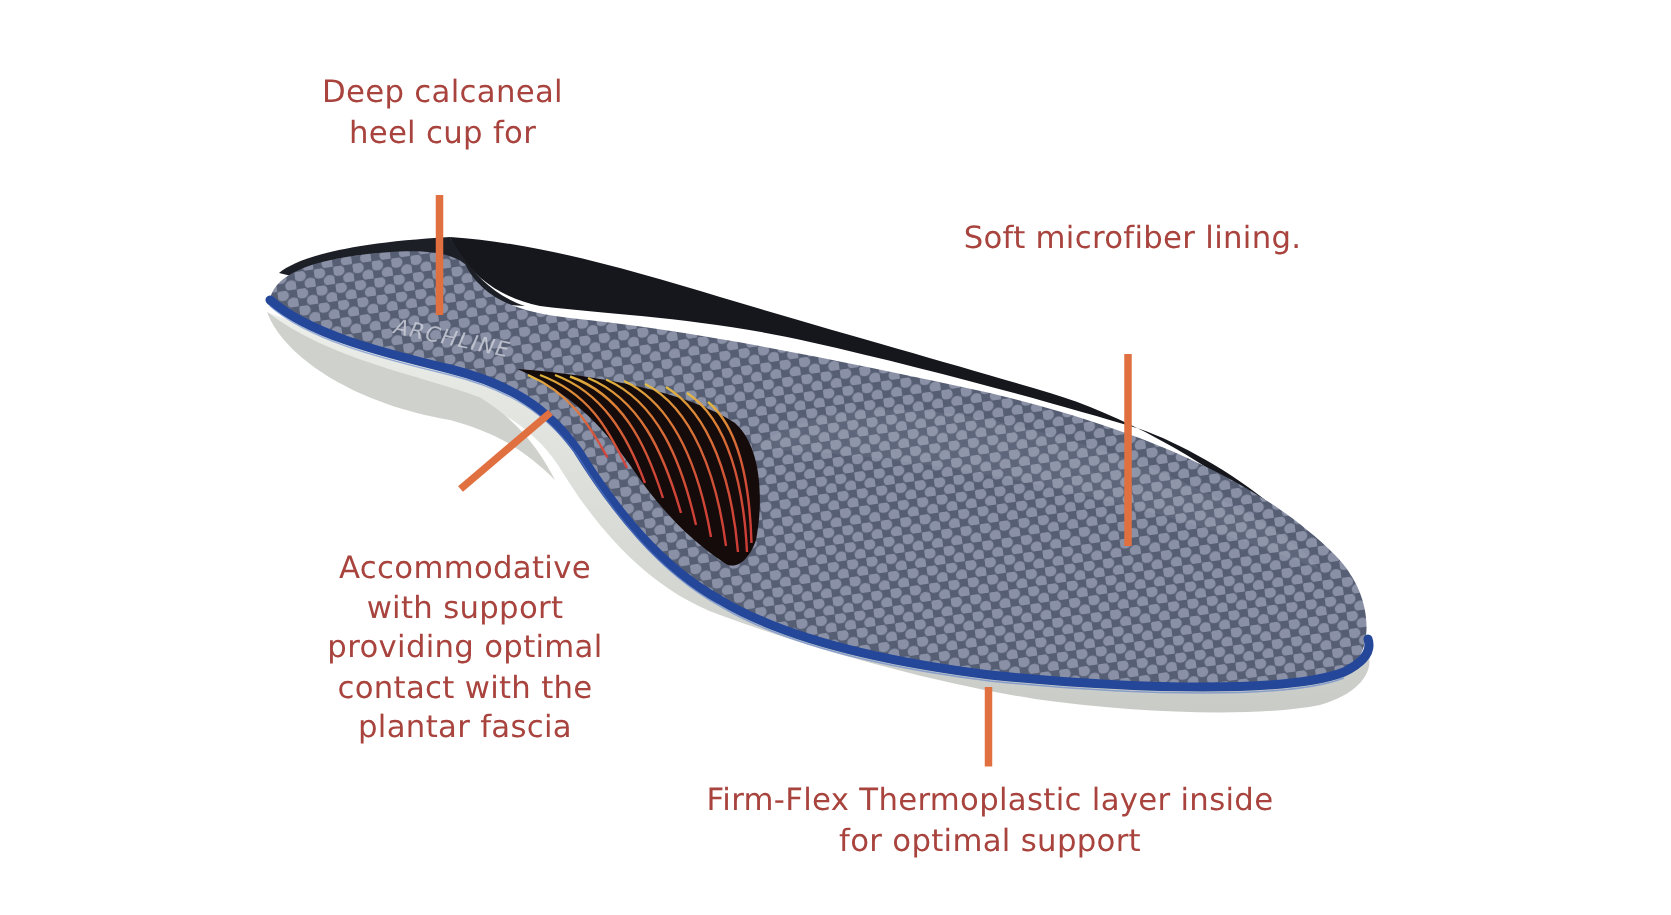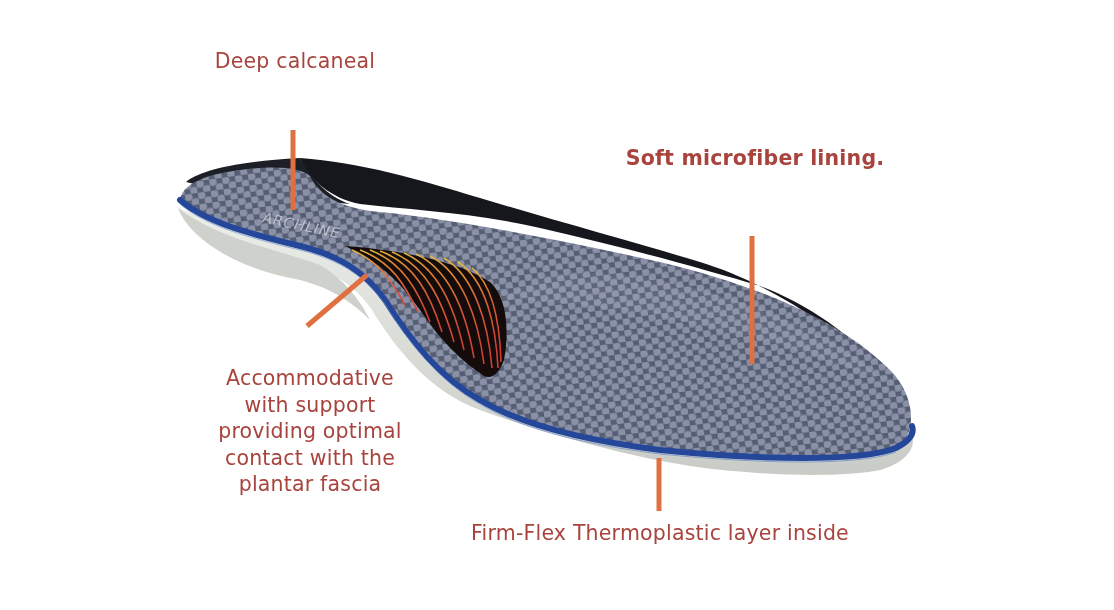--- a/index.html
+++ b/index.html
@@ -28,21 +28,21 @@
       position: absolute;
       color: #a8433d;
       font-size: 20.5px;
       line-height: 26.5px;
       text-align: center;
       letter-spacing: 0.2px;
       white-space: nowrap;
     }
     .callout span { display: block; }
     #callout-heel { left: 180px; top: 48px; width: 230px; }
-    #callout-lining { left: 580px; top: 145px; width: 350px; font-weight: bold; }
+    #callout-lining { left: 580px; top: 145px; width: 350px; }
     #callout-arch { left: 185px; top: 354px; width: 250px; margin-top: 11px; }
     #callout-layer { left: 440px; top: 520px; width: 440px; }
   </style>
 </head>
 <body>
 
 <div id="stage">
 
   <svg id="insole-art" width="1114" height="610" viewBox="0 0 1114 610">
     <defs>
@@ -150,31 +150,33 @@
     <g stroke="#e07040" stroke-width="5" stroke-linecap="butt">
       <line x1="293" y1="130" x2="293" y2="210"></line>
       <line x1="367" y1="275" x2="307" y2="326"></line>
       <line x1="752" y1="236" x2="752" y2="364"></line>
       <line x1="659" y1="458" x2="659" y2="511"></line>
     </g>
   </svg>
 
   <div class="callout" id="callout-heel">
     <span>Deep calcaneal</span>
+    <span>heel cup for</span>
   </div>
 
   <div class="callout" id="callout-lining">
     <span>Soft microfiber lining.</span>
   </div>
 
   <div class="callout" id="callout-arch">
     <span>Accommodative</span>
     <span>with support</span>
     <span>providing optimal</span>
     <span>contact with the</span>
     <span>plantar fascia</span>
   </div>
 
   <div class="callout" id="callout-layer">
     <span>Firm-Flex Thermoplastic layer inside</span>
+    <span>for optimal support</span>
   </div>
 
 </div>
 
 </body></html>

